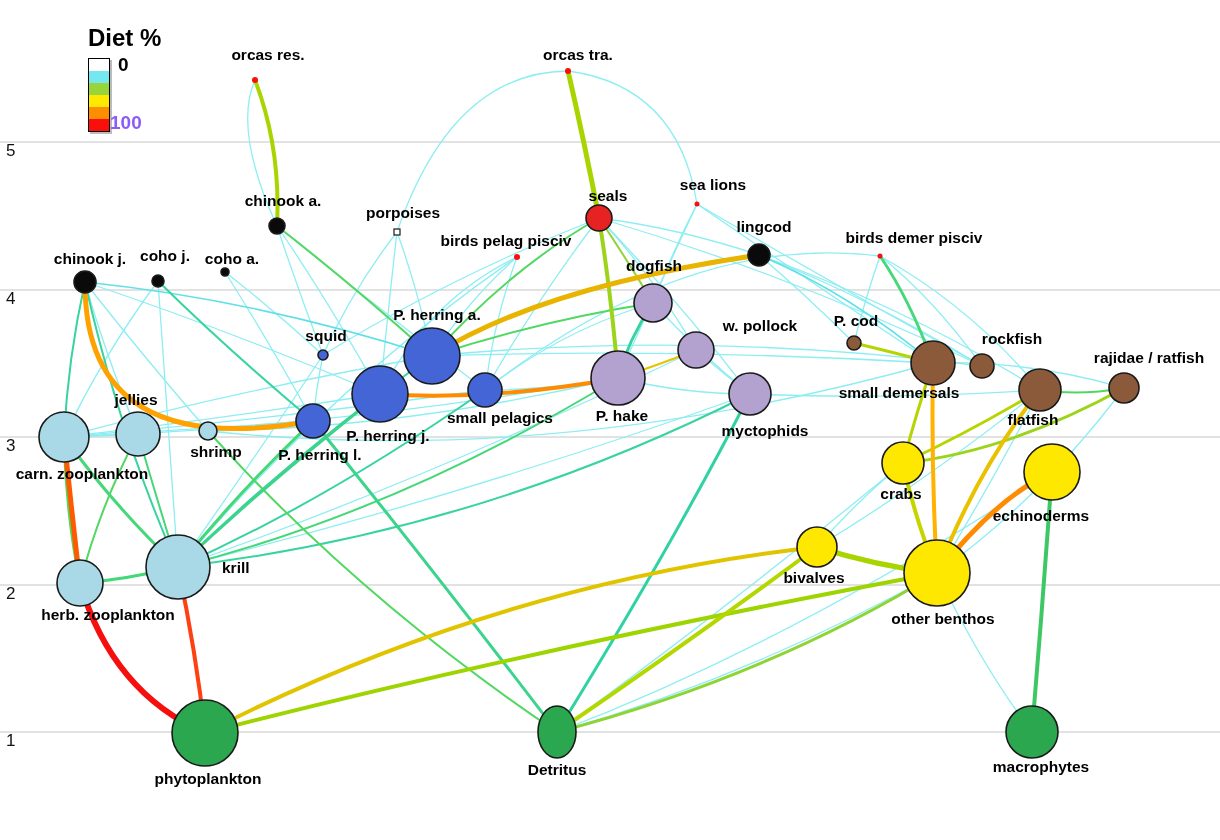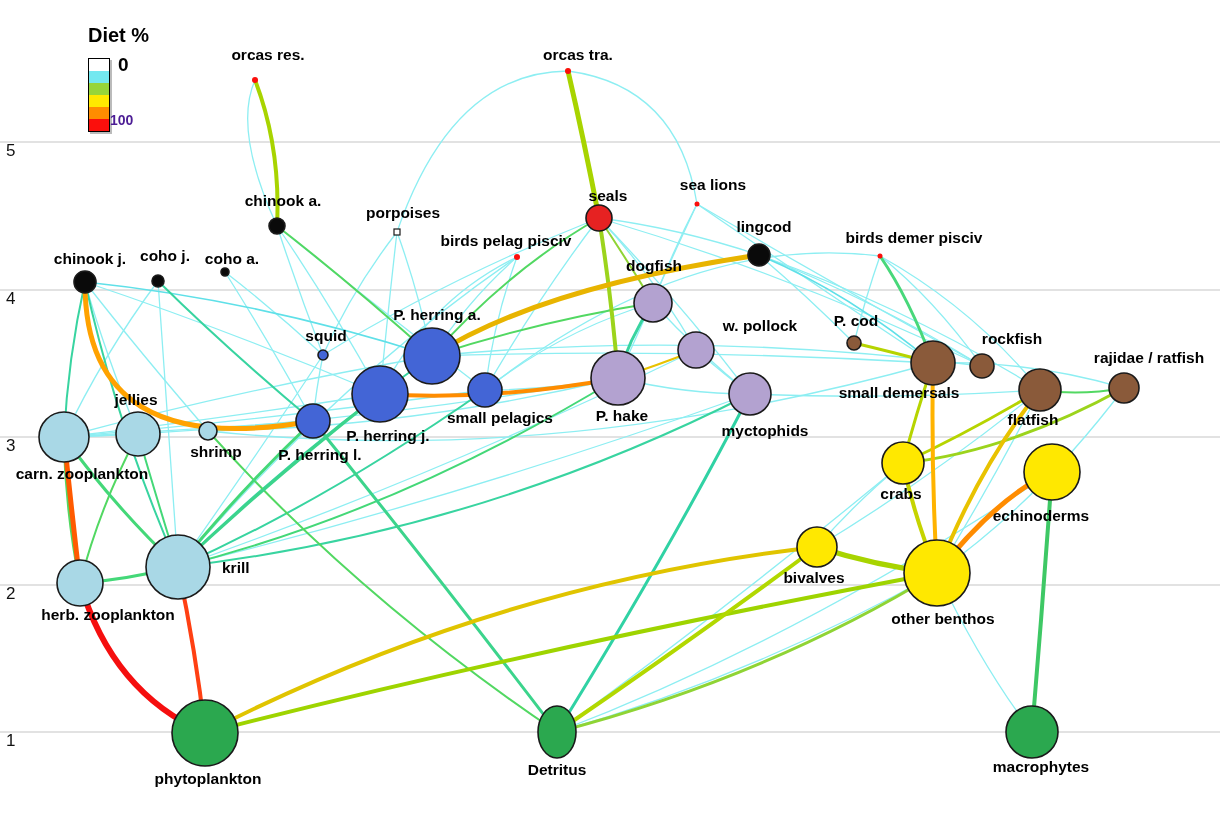--- a/index.html
+++ b/index.html
@@ -2,28 +2,28 @@
 <html><head>
 <meta charset="utf-8">
 <style>
   html,body{margin:0;padding:0;background:#ffffff;}
   .stage{
     position:relative;width:1220px;height:840px;background:#ffffff;overflow:hidden;
     font-family:"Liberation Sans", sans-serif;
   }
   #web{position:absolute;left:0;top:0;}
   .legend{position:absolute;left:86px;top:24px;width:120px;}
-  .legend-title{font-size:20px;font-weight:bold;color:#000;margin-left:2px;}
+  .legend-title{font-size:24px;font-weight:bold;color:#000;margin-left:2px;}
   .legend-bar{
     position:absolute;left:2px;top:34px;width:20px;height:72px;
     border:1px solid #000;box-shadow:2px 2px 0 #bbb;
   }
   .legend-bar .seg{width:100%;height:16.66%;}
   .legend-min{position:absolute;left:32px;top:30px;font-size:19px;font-weight:bold;color:#000;}
-  .legend-max{position:absolute;left:24px;top:88px;font-size:14px;font-weight:bold;color:#4c1d95;}
+  .legend-max{position:absolute;left:24px;top:88px;font-size:19px;font-weight:bold;color:#8b5cf6;}
 </style>
 </head>
 <body>
 
 <div class="stage">
   <svg id="web" width="1220" height="840" viewBox="0 0 1220 840">
       <line x1="0" y1="142" x2="1220" y2="142" stroke="#d8d8d8" stroke-width="1.4"></line>
       <text x="6" y="156" font-size="17" fill="#111111">5</text>
       <line x1="0" y1="290" x2="1220" y2="290" stroke="#d8d8d8" stroke-width="1.4"></line>
       <text x="6" y="304" font-size="17" fill="#111111">4</text>

